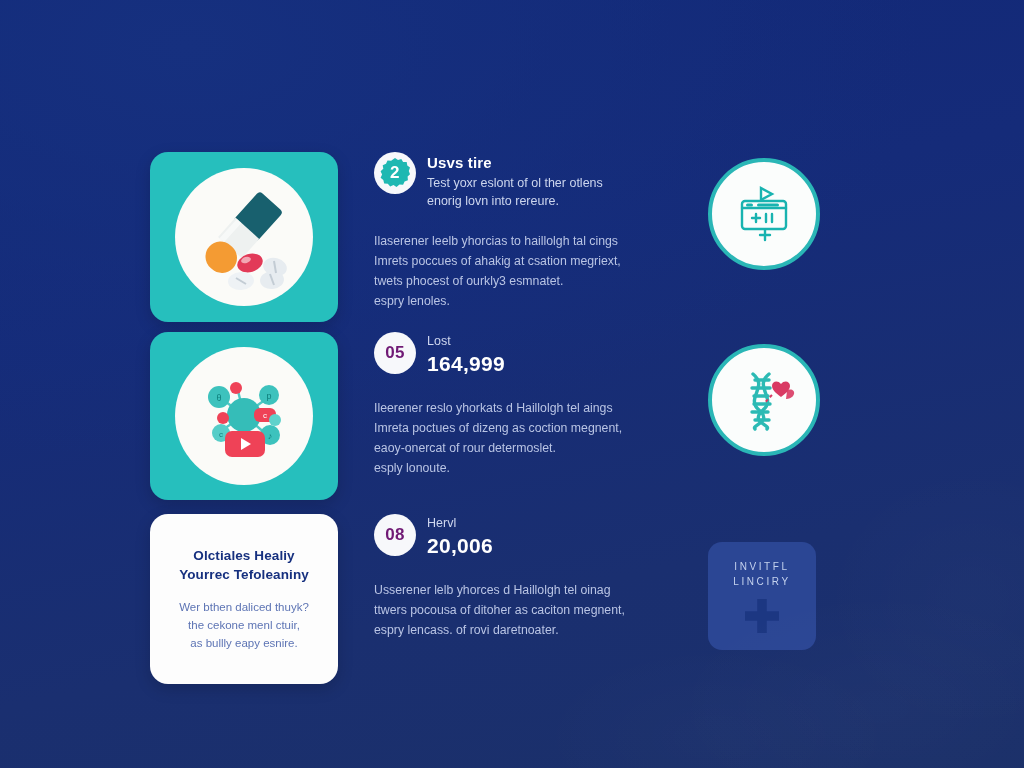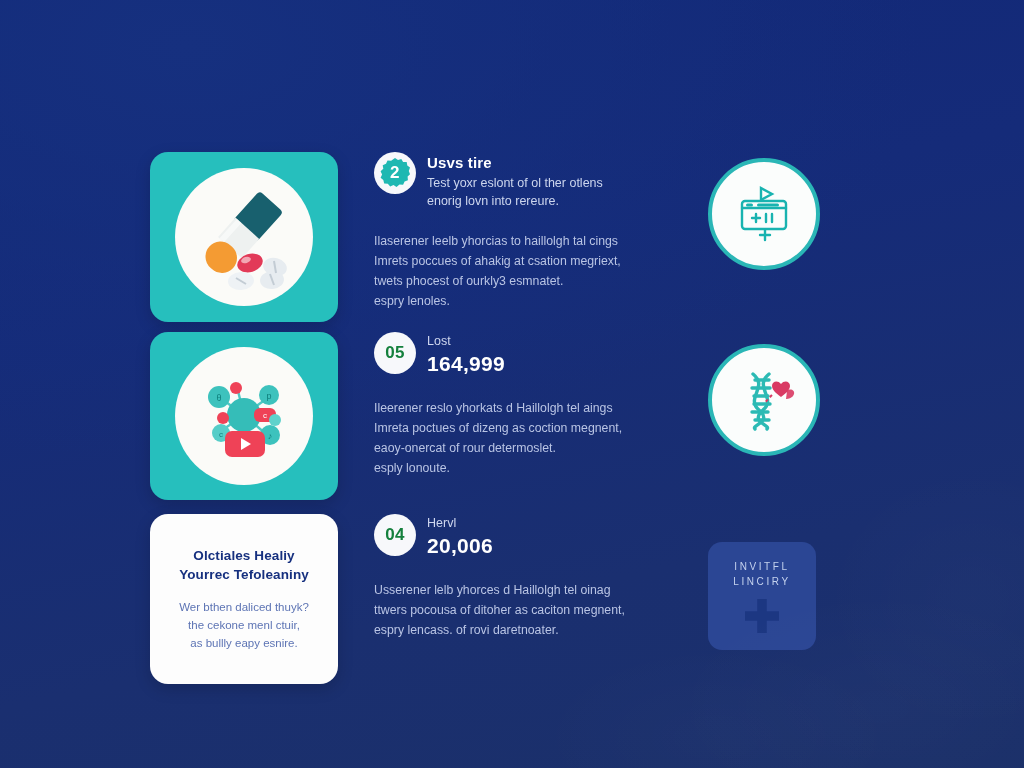--- a/index.html
+++ b/index.html
@@ -81,21 +81,21 @@
 
   .badge {
     flex:0 0 auto;
     width:42px; height:42px;
     border-radius:50%;
     background:#f7f8fb;
     display:flex; align-items:center; justify-content:center;
     position:relative;
   }
   .badge-num {
-    color:#15803d;
+    color:#701a75;
     font-size:17px;
     font-weight:bold;
     letter-spacing:.4px;
     position:relative; z-index:2;
   }
   .badge.burst .badge-num { color:#ffffff; }
   .badge.burst .burst-shape {
     position:absolute;
     left:50%; top:50%;
     width:30px; height:30px;
@@ -334,21 +334,21 @@
       <div class="wcard-body">
         <div>Wer bthen daliced thuyk?</div>
         <div>the cekone menl ctuir,</div>
         <div>as bullly eapy esnire.</div>
       </div>
     </div>
 
     <div class="text-col">
       <div class="tc-head">
         <div class="badge">
-          <span class="badge-num">04</span>
+          <span class="badge-num">08</span>
         </div>
         <div class="tc-head-text">
           <div class="stat-label">Hervl</div>
           <div class="stat-value">20,006</div>
         </div>
       </div>
       <div class="tc-body">
         <span>Usserener lelb yhorces d Haillolgh tel oinag</span>
         <span>ttwers pocousa of ditoher as caciton megnent,</span>
         <span>espry lencass. of rovi daretnoater.</span>

